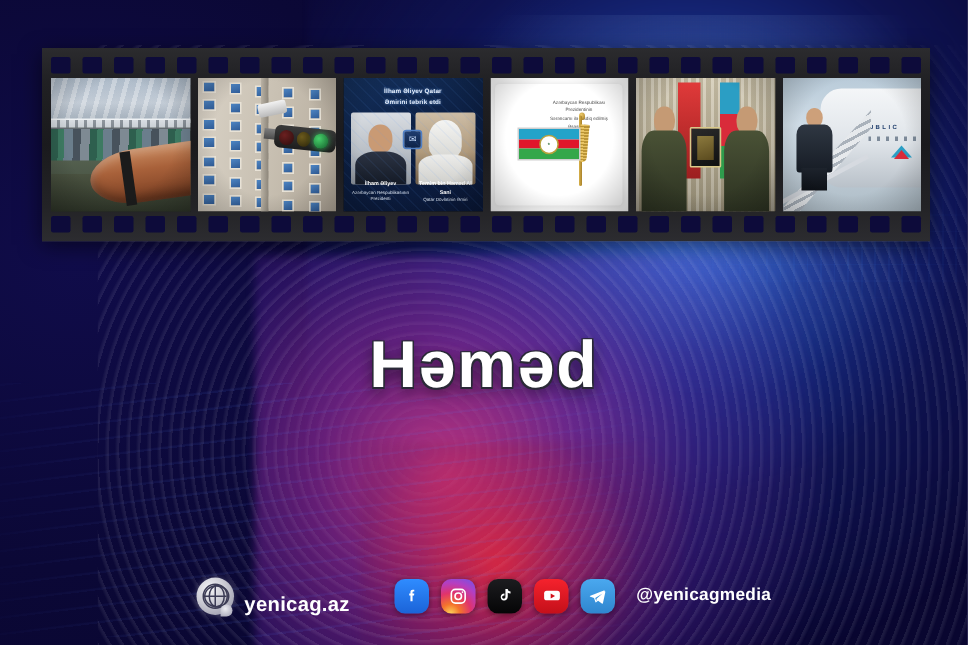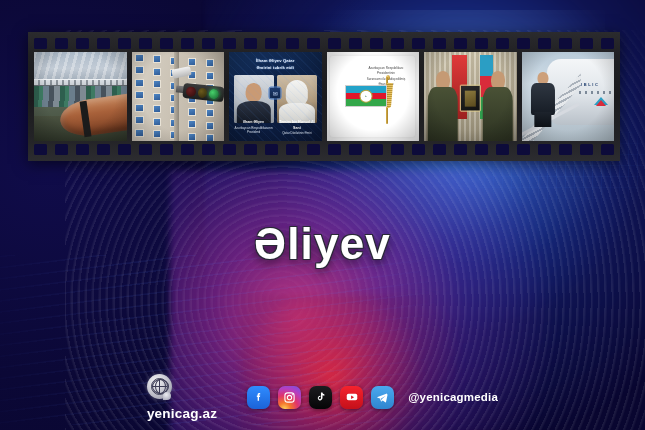--- a/index.html
+++ b/index.html
@@ -326,21 +326,21 @@
   .headline .l1{ display:block; }
   .headline .l2{ display:block; }
 
   
   .footer{
     position:absolute; left:0; right:0; bottom:16px;
     height:34px;
     display:flex; align-items:center; justify-content:center;
     gap:14px;
   }
-  .brand{ display:flex; align-items:flex-start; gap:7px;flex-direction:column; }
+  .brand{ display:flex; align-items:flex-end; gap:7px; }
   .globe{
     width:25px; height:25px; border-radius:50%;
     background:radial-gradient(circle at 35% 30%, #f4f4f6 0%, #c9c9d2 45%, #8e8ea0 100%);
     position:relative;
     box-shadow:0 0 5px rgba(255,255,255,.25);
     display:flex; align-items:center; justify-content:center;
   }
   .globe .grid{
     width:17px; height:17px; border-radius:50%;
     border:1px solid #3c3c55;
@@ -622,21 +622,21 @@
         <div class="perf"></div>
         <div class="perf"></div>
         <div class="perf"></div>
         <div class="perf"></div>
         <div class="perf"></div>
         <div class="perf"></div>
     </div>
   </div>
 
   <div class="headline">
-    <span class="l1">Əliyev</span>
+    <span class="l1">Həməd</span>
   </div>
 
   <div class="footer">
 
     <div class="brand">
       <div class="globe">
         <div class="grid"></div>
         <div class="tail"></div>
       </div>
       <span class="brand-text">yenicag.az</span>

